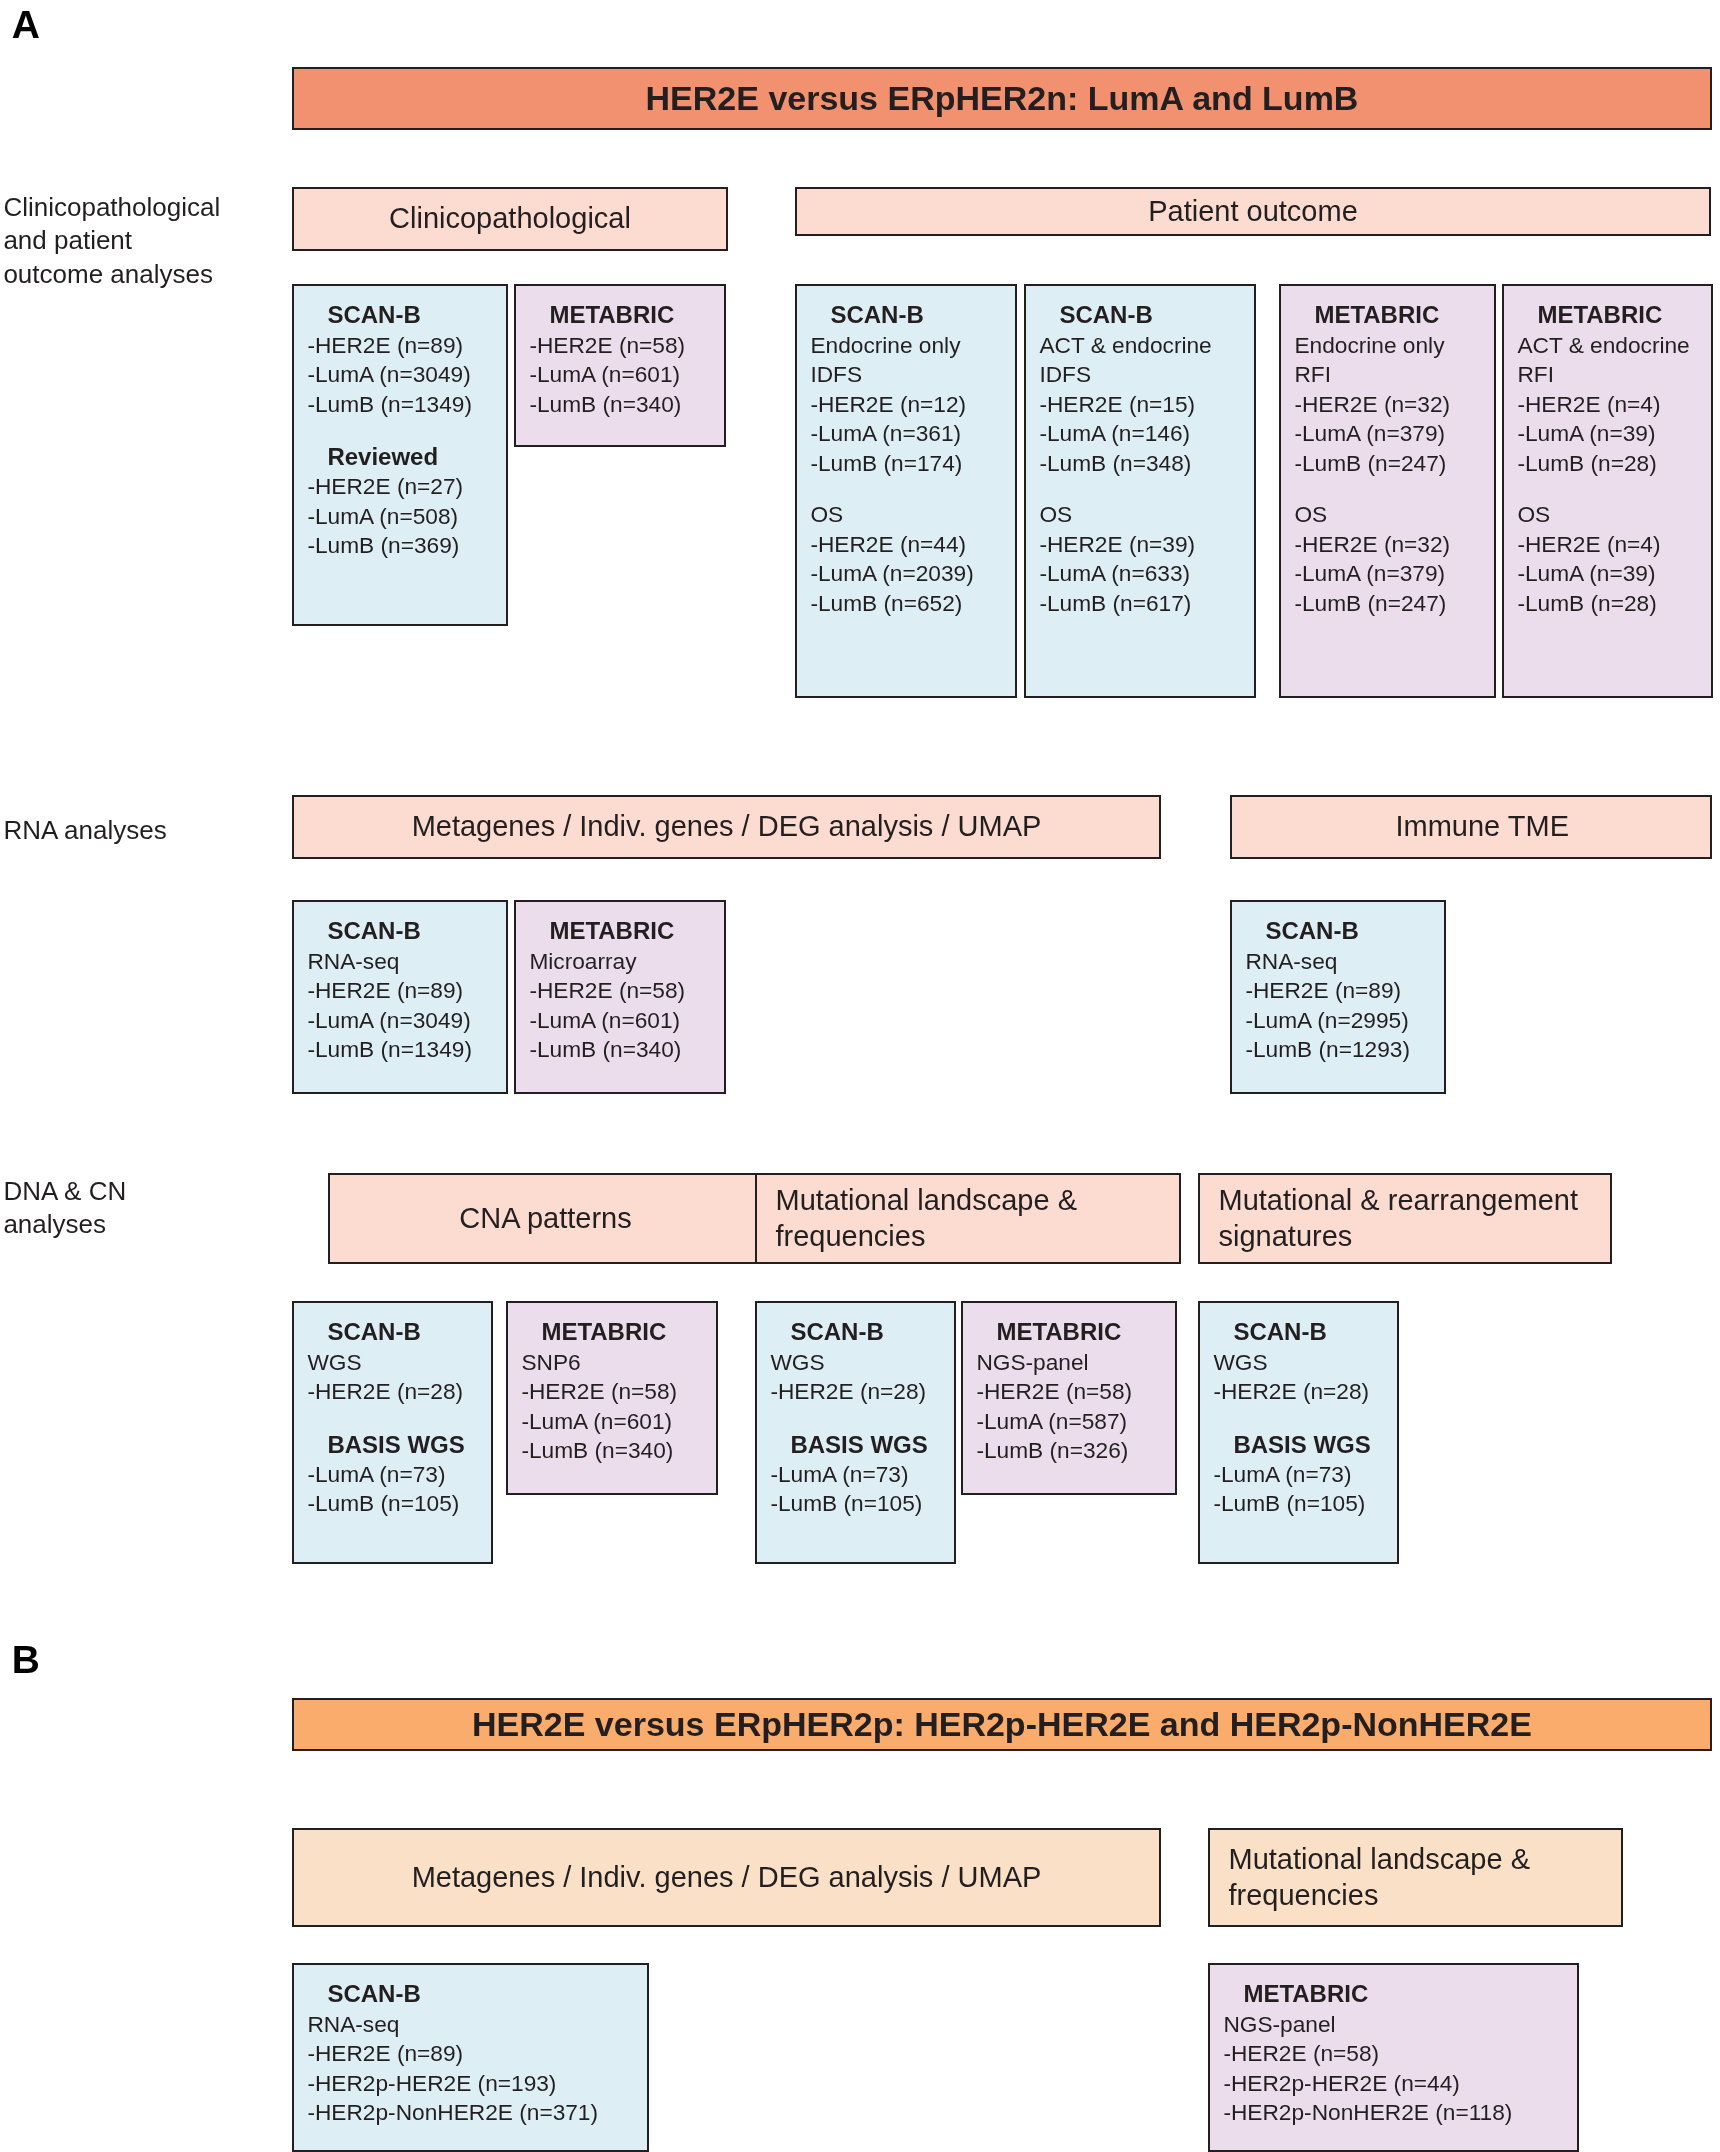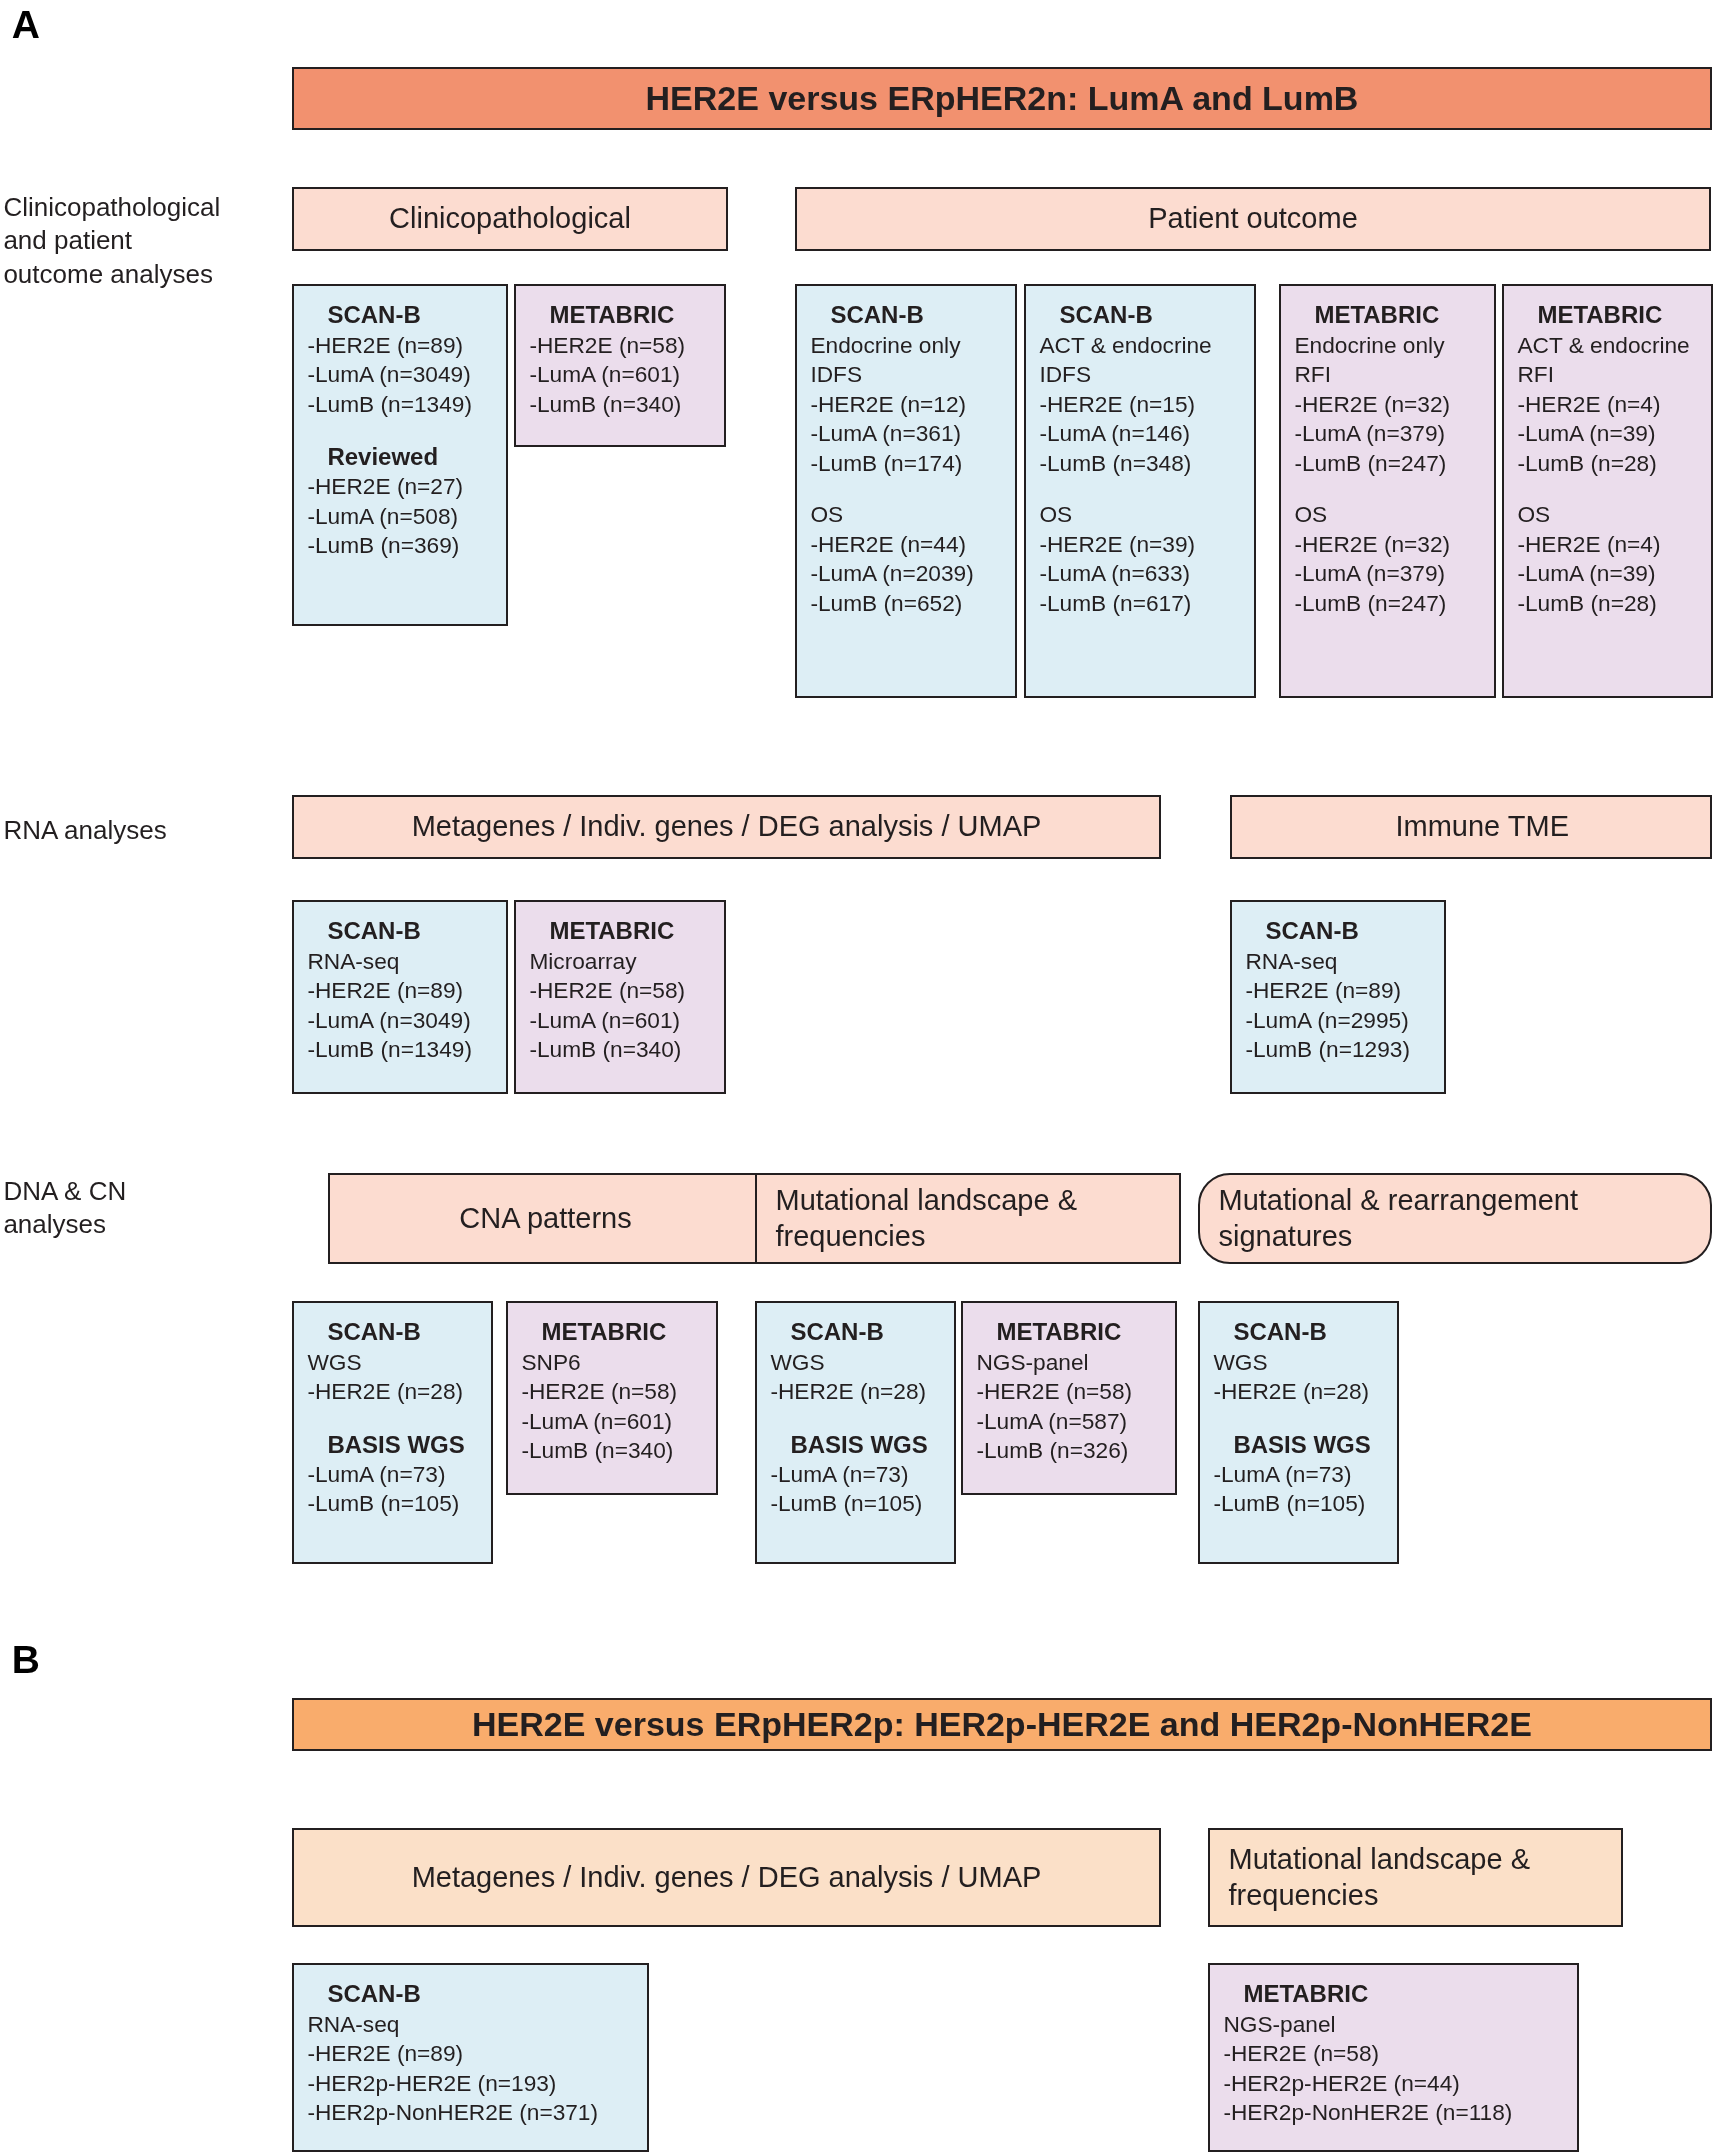--- a/index.html
+++ b/index.html
@@ -87,21 +87,21 @@
 
 <div class="row-label" style="left:3.4px; top:191px; width:277px;">Clinicopathological
 and patient
 outcome analyses</div>
 <div class="row-label" style="left:3.4px; top:814px; width:277px;">RNA analyses</div>
 <div class="row-label" style="left:3.4px; top:1175px; width:277px;">DNA &amp; CN
 analyses</div>
 
 <div class="cat peach center" style="left:292px; top:187px; width:436px; height:64px;">Clinicopathological</div>
 
-<div class="cat peach center" style="left:795px; top:187px; width:916px; height:64px;">Patient outcome</div>
+<div class="cat peach center" style="left:795px; top:187px; width:916px; height:49px;">Patient outcome</div>
 
 <div class="dbox blue" style="left:292px; top:284px; width:216px; height:342px;">
   <span class="hd">SCAN-B</span>
   <span class="ln">-HER2E (n=89)</span>
   <span class="ln">-LumA (n=3049)</span>
   <span class="ln">-LumB (n=1349)</span>
   <span class="sp"></span>
   <span class="hd">Reviewed</span>
   <span class="ln">-HER2E (n=27)</span>
   <span class="ln">-LumA (n=508)</span>
@@ -197,21 +197,21 @@
   <span class="ln">-HER2E (n=89)</span>
   <span class="ln">-LumA (n=2995)</span>
   <span class="ln">-LumB (n=1293)</span>
 </div>
 
 <div class="cat peach center" style="left:292px; top:1173px; width:435px; height:91px;margin-left:36px;">CNA patterns</div>
 
 <div class="cat peach left" style="left:755px; top:1173px; width:426px; height:91px;">Mutational landscape
 &amp; frequencies</div>
 
-<div class="cat peach left" style="left:1198px; top:1173px; width:514px; height:91px;border-radius:32px;">Mutational &amp; rearrangement
+<div class="cat peach left" style="left:1198px; top:1173px; width:414px; height:91px;">Mutational &amp; rearrangement
 signatures</div>
 
 <div class="dbox blue" style="left:292px; top:1301px; width:201px; height:263px;">
   <span class="hd">SCAN-B</span>
   <span class="ln">WGS</span>
   <span class="ln">-HER2E (n=28)</span>
   <span class="sp"></span>
   <span class="hd">BASIS WGS</span>
   <span class="ln">-LumA (n=73)</span>
   <span class="ln">-LumB (n=105)</span>

